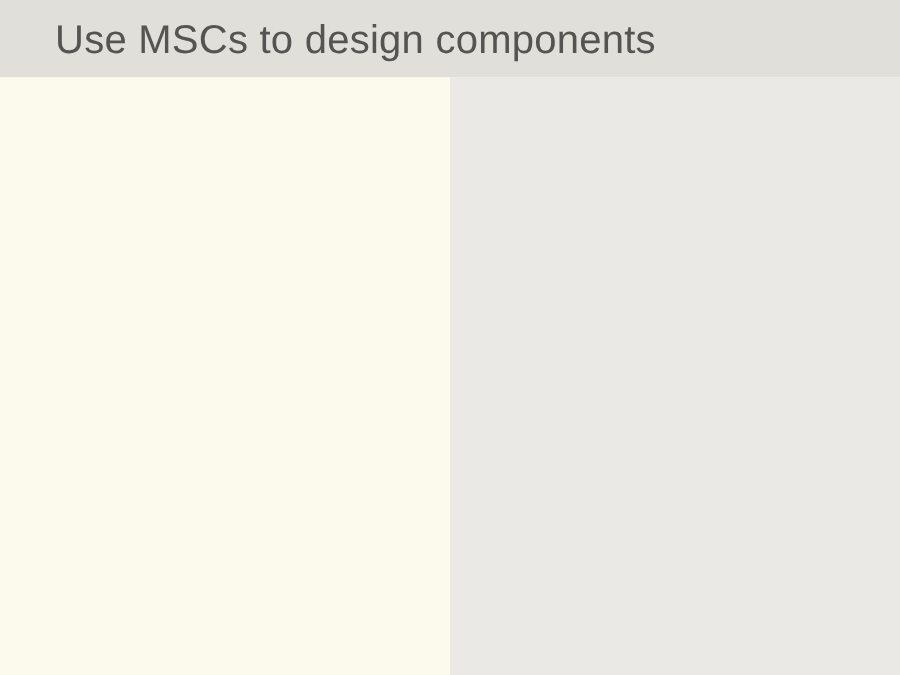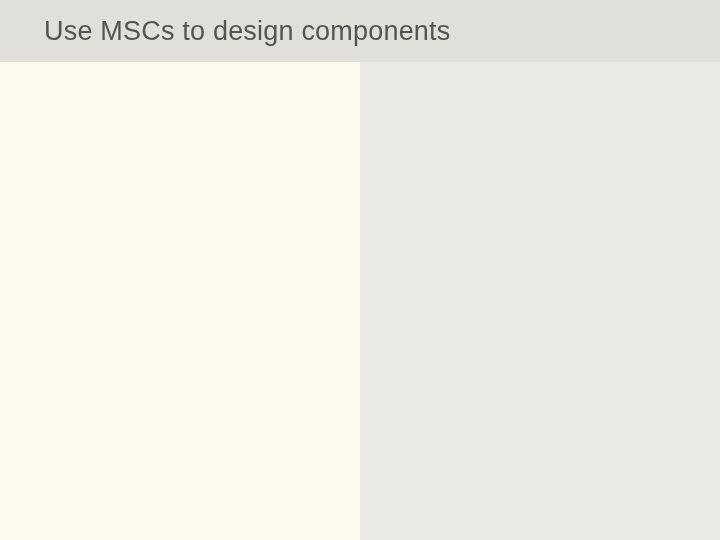--- a/index.html
+++ b/index.html
@@ -21,21 +21,21 @@
     }
     .title-bar {
       width: 100%;
       height: 62px;
       background: #e1dfda;
       display: flex;
       align-items: center;
       padding-left: 44px;
     }
     .title-text {
-      font-size: 27px;
+      font-size: 32px;
       font-weight: normal;
       color: #545452;
       letter-spacing: 0.2px;
     }
     .content-area {
       width: 100%;
       height: calc(100% - 62px);
       display: flex;
     }
     .left-panel {

